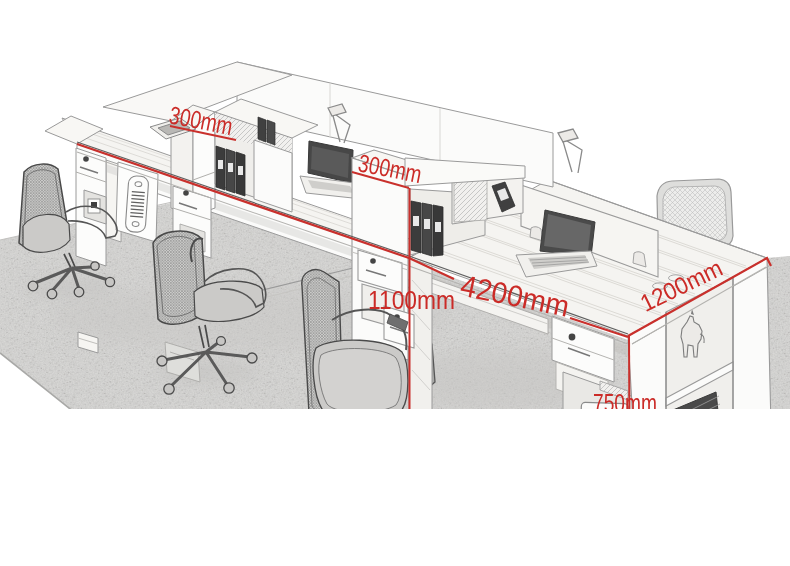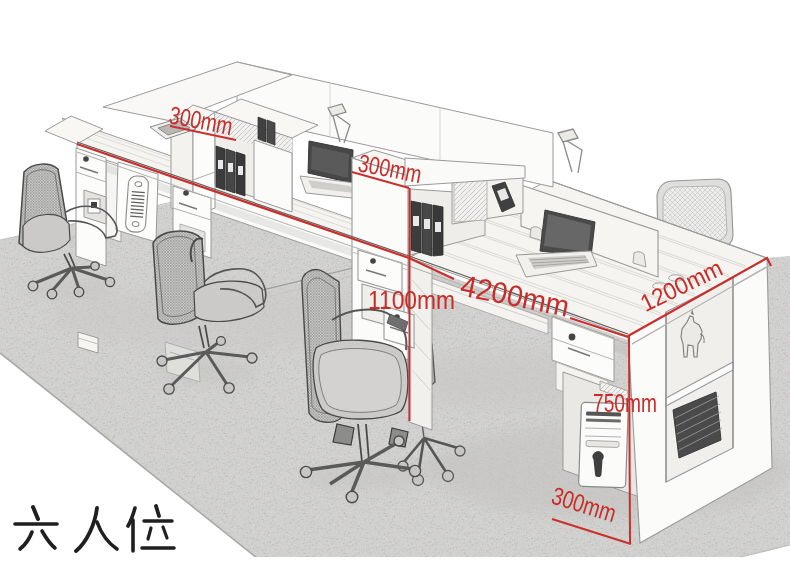--- a/index.html
+++ b/index.html
@@ -1,16 +1,16 @@
 <!DOCTYPE html>
 <html><head>
 <meta charset="utf-8">
 <style>
   html,body{margin:0;padding:0;background:#fff;}
-  #stage{position:relative;width:790px;height:557px;overflow:hidden;background:#fff;
+  #stage{position:relative;width:790px;height:409px;overflow:hidden;background:#fff;
          font-family:"Liberation Sans", sans-serif;}
   svg{position:absolute;left:0;top:0;}
 </style>
 </head>
 <body>
 <div id="stage">
 <svg width="790" height="566" viewBox="0 0 790 566">
 <defs>
   <filter id="grain" x="0%" y="0%" width="100%" height="100%">
     <feTurbulence type="fractalNoise" baseFrequency="0.75" numOctaves="3" seed="7" result="n"></feTurbulence>

